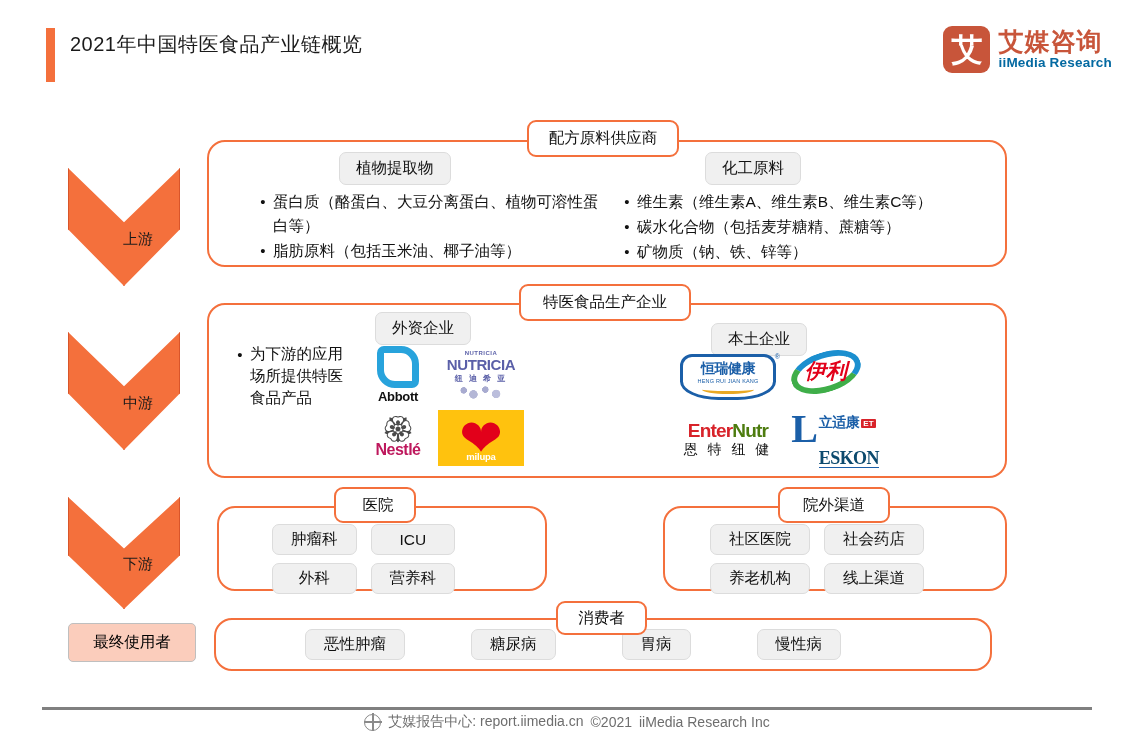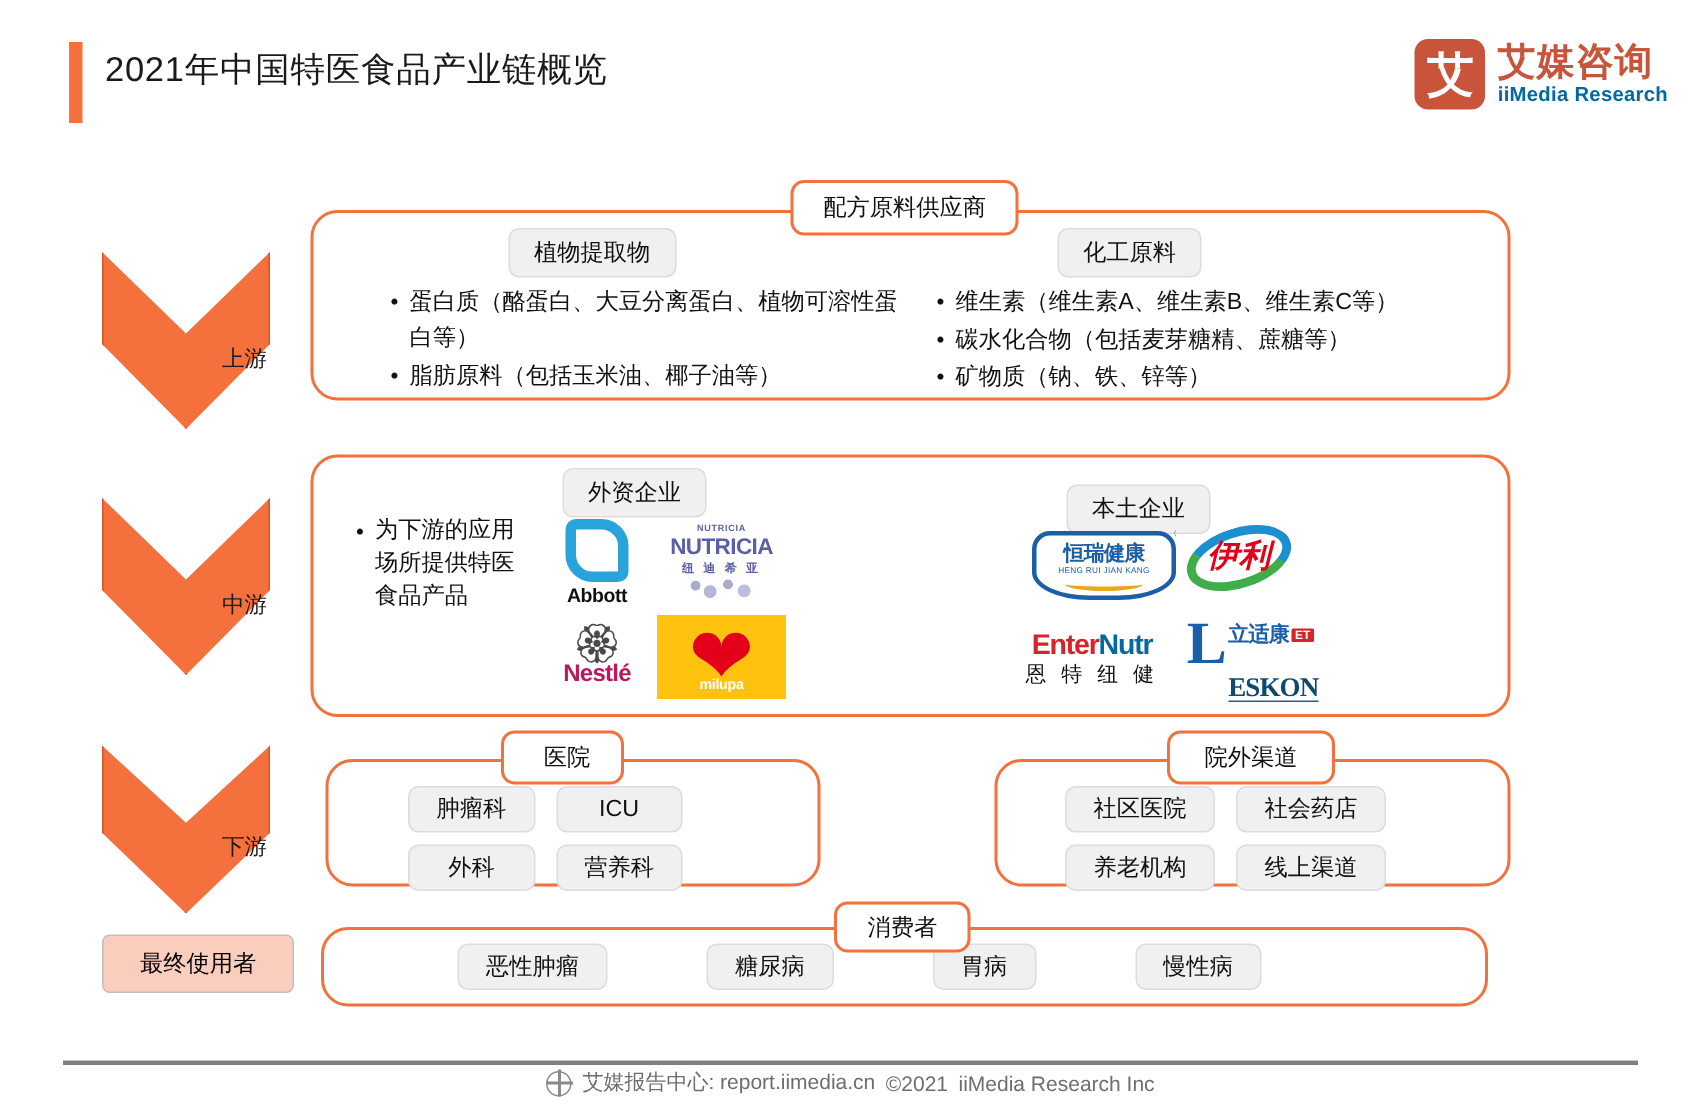--- a/index.html
+++ b/index.html
@@ -24,21 +24,21 @@
     left: 46px;
     top: 28px;
     width: 9px;
     height: 54px;
     background: #F4703C;
   }
   #page-title {
     position: absolute;
     left: 70px;
     top: 31px;
-    font-size: 23px;
+    font-size: 20px;
     color: #1a1a1a;
     letter-spacing: 0.5px;
     white-space: nowrap;
   }
   #logo {
     position: absolute;
     right: 22px;
     top: 26px;
     display: flex;
     align-items: center;
@@ -91,23 +91,23 @@
     top: 0;
     width: 110px;
     height: 100%;
     background: #F4703C;
     border: 1px solid #D9552A;
     -webkit-clip-path: polygon(0 0, 50% 46%, 100% 0, 100% 52%, 50% 100%, 0 52%);
     clip-path: polygon(0 0, 50% 46%, 100% 0, 100% 52%, 50% 100%, 0 52%);
   }
   .chevron .lbl {
     position: absolute;
-    left: 0;
+    left: 15px;
     width: 110px;
-    text-align: right;
+    text-align: center;
     z-index: 2;
   }
 
   
   .stage-box {
     position: absolute;
     border: 2.5px solid #F4703C;
     border-radius: 18px;
     background: #ffffff;
     box-sizing: border-box;
@@ -264,21 +264,20 @@
     top: 19px;
     width: 100%;
     text-align: center;
     font-size: 9.5px;
     font-weight: bold;
     color: #ffffff;
     letter-spacing: -0.2px;
   }
   .brand-hrjk {
     flex-direction: column;
-    align-items: flex-end;
   }
   .hrjk-shield {
     width: 96px;
     height: 46px;
     border: 3px solid #1B5FA8;
     border-radius: 12px 12px 40% 40%;
     box-sizing: border-box;
     display: flex;
     flex-direction: column;
     align-items: center;
@@ -345,21 +344,21 @@
     flex-direction: column;
     gap: 1px;
   }
   .en-top {
     font-size: 19px;
     font-weight: bold;
     letter-spacing: -0.8px;
     line-height: 1;
   }
   .en-red { color: #D8232A; }
-  .en-green { color: #0369a1; text-align: right; }
+  .en-green { color: #4d7c0f; text-align: right; }
   .en-cn {
     font-size: 14px;
     color: #111;
     letter-spacing: 3px;
   }
   .brand-leskon {
     position: relative;
     display: flex;
     align-items: flex-start;
     gap: 1px;
@@ -547,20 +546,21 @@
     </div>
   </div>
 
   <div class="chevron" style="left:68px; top:332px; height:116px;">
     <div class="shape"></div>
     <div class="lbl" style="top:62px;">中游</div>
   </div>
 
   <div class="stage-box" style="left:207px; top:303px; width:800px; height:175px;"></div>
 
+  <div class="pill-orange" style="left:519px; top:284px; width:172px; height:37px;">特医食品生产企业</div>
 
   <div class="pill-gray sub-head" style="left:375px; top:312px;">外资企业</div>
 
   <div class="pill-gray sub-head" style="left:711px; top:323px;">本土企业</div>
 
   <div class="bullets" style="left:230px; top:343px; width:115px; line-height:1.42;">
     <div class="row">
       <div class="dot">•</div>
       <div class="txt" style="width:78px;">为下游的应用场所提供特医食品产品</div>
     </div>

